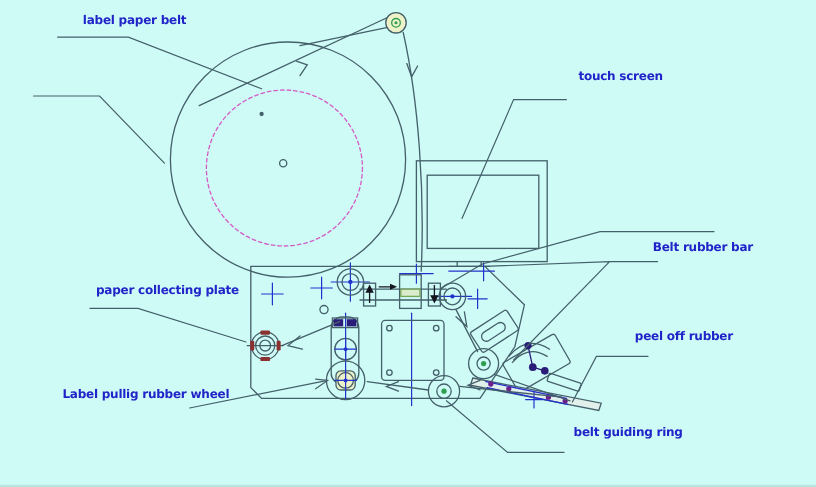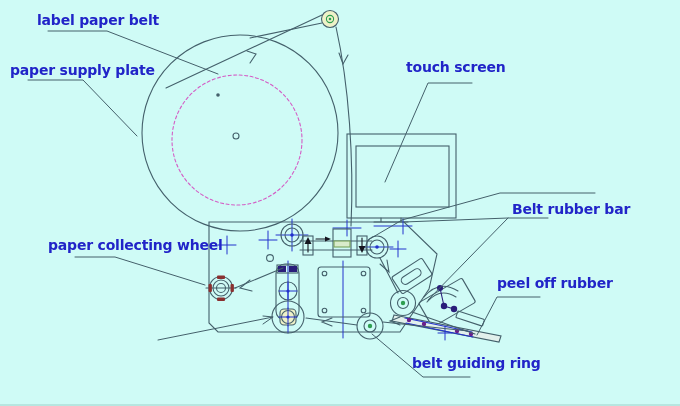--- a/index.html
+++ b/index.html
@@ -10,26 +10,27 @@
     background:#cffbf6;
     overflow:hidden;
     border-bottom:2px solid #b7e6e0;
     box-sizing:border-box;
     font-family:"DejaVu Sans", sans-serif;
   }
   .stage svg{position:absolute;left:0;top:0;}
   .lbl{
     position:absolute;
     font-family:"DejaVu Sans", sans-serif;
-    font-size:14px;
+    font-size:10px;
     font-weight:bold;
     color:#2124c8;
     white-space:nowrap;
     letter-spacing:-0.2px;
     user-select:none;
+    margin-left:32px;
   }
 </style>
 </head>
 <body>
 
 <div class="stage">
 
   <svg width="680" height="406" viewBox="0 0 680 406" fill="none" stroke="#44606b" stroke-width="1.1" stroke-linecap="round">
 
     <g>
@@ -209,26 +210,26 @@
       <path d="M540,297 H497 L477,335"></path>
       <path d="M75,257 H115 L205,285"></path>
       <path d="M158,340 L273,317"></path>
       <polyline points="263,316 273,317 263,324"></polyline>
       <path d="M470,377 H423 L372,334"></path>
     </g>
   </svg>
 
   <div class="lbl" style="left:37px;top:12px">label paper belt</div>
 
-  <div class="lbl" style="left:10px;top:62px">paper supply plate</div>
-
-  <div class="lbl" style="left:406px;top:59px">touch screen</div>
+
+  <div class="lbl" style="left:450px;top:59px">touch screen</div>
 
 
   <div class="lbl" style="left:512px;top:201px">Belt rubber bar</div>
 
   <div class="lbl" style="left:497px;top:275px">peel off rubber</div>
 
-  <div class="lbl" style="left:48px;top:237px">paper collecting wheel</div>
-
-
-  <div class="lbl" style="left:412px;top:355px">belt guiding ring</div>
+  <div class="lbl" style="left:48px;top:237px">paper collecting plate</div>
+
+  <div class="lbl" style="left:20px;top:324px">Label pullig rubber wheel</div>
+
+  <div class="lbl" style="left:446px;top:355px">belt guiding ring</div>
 </div>
 
 </body></html>

